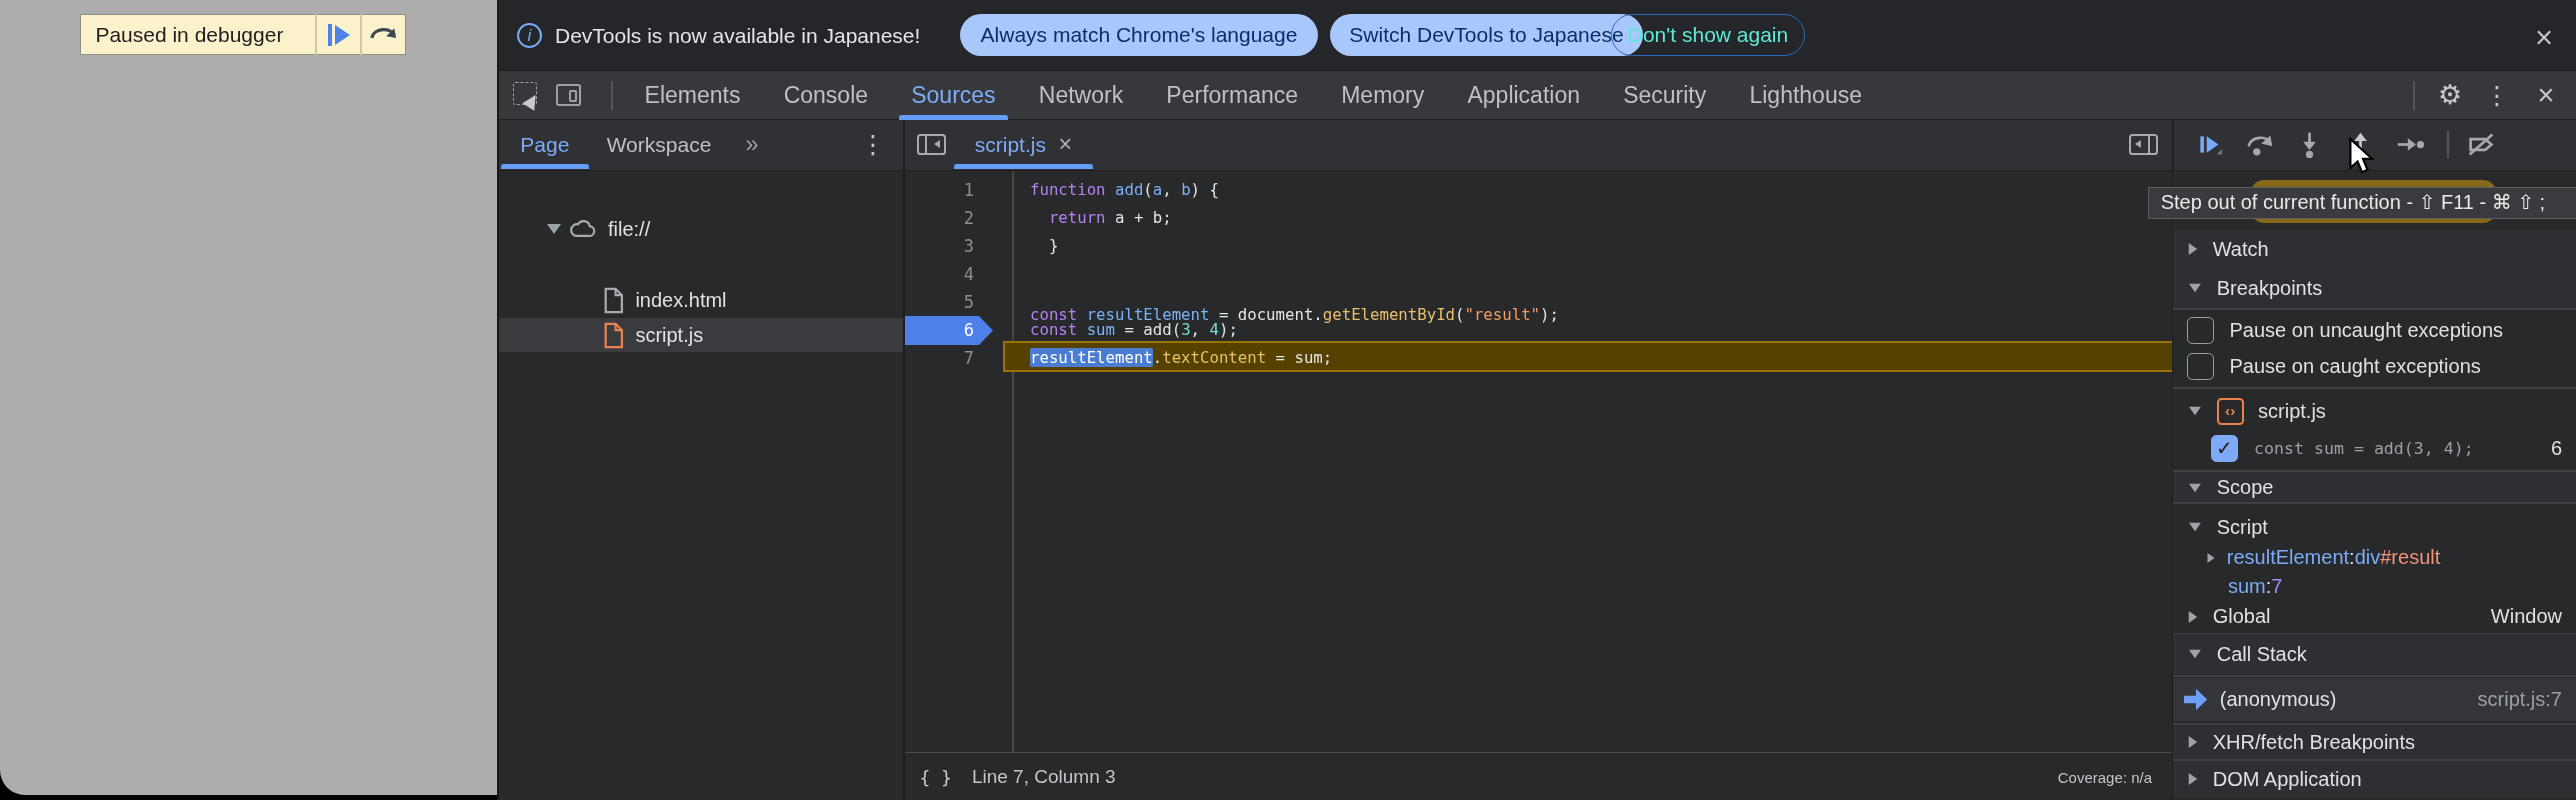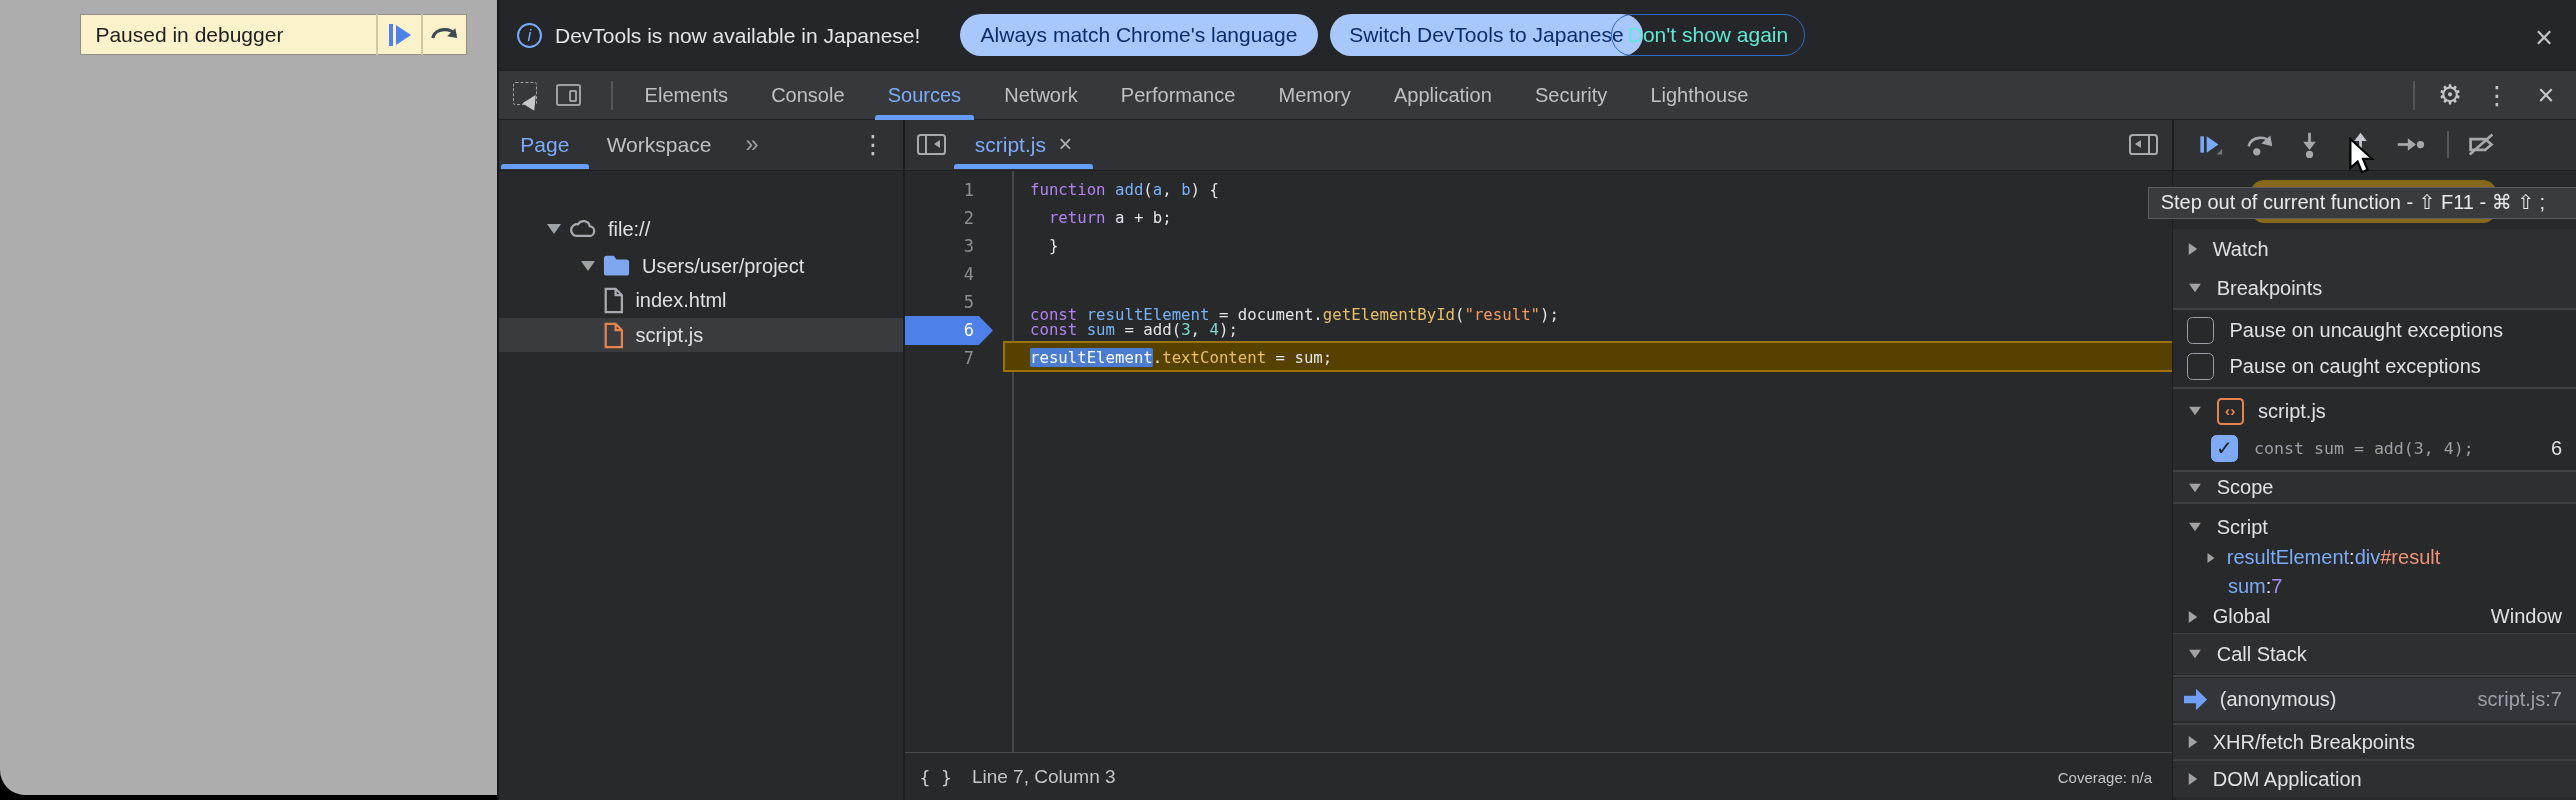--- a/index.html
+++ b/index.html
@@ -3,21 +3,21 @@
 <meta charset="utf-8">
 <style>
   * { margin:0; padding:0; box-sizing:border-box; }
   html,body { width:2576px; height:801px; background:#000; overflow:hidden;
               font-family:"Liberation Sans","DejaVu Sans",sans-serif; }
   .abs { position:absolute; }
 
   
   #page-area { left:0; top:0; width:497px; height:795px; background:#adadad;
                border-bottom-left-radius:25px; }
-  #paused-badge { left:80px; top:14.4px; width:387px; height:41px; background:#fbf2cb;
+  #paused-badge { left:80px; top:14.4px; width:326px; height:41px; background:#fbf2cb;
                   border:0.9px solid #8f8f85; display:flex; align-items:center; }
   #paused-badge .txt { font-size:21px; color:#1e1e1e; padding-left:14.4px; flex:1; }
   .badge-sep { width:1.8px; height:41px; background:#cfc8a4; }
   .badge-btn { width:43px; height:41px; display:flex; align-items:center; justify-content:center; }
   .resume-glyph { display:flex; align-items:center; }
   .resume-glyph .bar { width:4.5px; height:21.6px; background:#4f82e8; margin-right:2.7px; }
   .resume-glyph .tri { width:0; height:0; border-top:10.8px solid transparent;
                        border-bottom:10.8px solid transparent; border-left:15.3px solid #4f82e8; }
 
   
@@ -45,21 +45,21 @@
   .tb-icon { top:10.8px; width:27px; height:27px; }
   .inspect-box { width:23.4px; height:23.4px; border:1.8px dashed #9da1a6; border-radius:2.7px; position:relative; }
   .inspect-box .cur { position:absolute; right:-3.6px; bottom:-3.6px; width:0; height:0;
                       border-left:7.2px solid transparent; border-right:7.2px solid transparent;
                       border-bottom:14.4px solid #c6c9cd; transform:rotate(32deg); }
   .device-box { width:25px; height:21.6px; border:2.2px solid #9da1a6; border-radius:2.7px; position:relative; margin-top:2.7px; }
   .device-box .ph { position:absolute; right:1.8px; bottom:1.8px; width:8px; height:12.6px;
                     background:#37383b; border:2.2px solid #9da1a6; border-radius:1.8px; }
   .vsep { width:1.8px; background:#55565a; }
   #tabs { left:124px; top:0; height:49px; display:flex; }
-  .tab { height:49px; display:flex; align-items:center; padding:0 21.6px; font-size:20px;
+  .tab { height:49px; display:flex; align-items:center; padding:0 21.6px; font-size:23px;
          color:#bdc1c6; position:relative; white-space:nowrap; }
   .tab.active { color:#7cacf8; }
   .tab .underline { position:absolute; left:9px; right:9px; bottom:0; height:5.4px;
                     background:#669df6; border-radius:2.7px 2.7px 0 0; }
   .flask { width:20px; height:23.4px; margin-left:9px; }
 
   #tabbar-right-sep { left:1914px; top:10px; height:29px; }
   .tb-right { top:7.2px; width:34px; height:34px; color:#c3c6ca; display:flex;
               align-items:center; justify-content:center; }
 
@@ -308,27 +308,20 @@
   <div class="vdivider abs" style="left:1673px;"></div>
 
   <div id="navigator" class="abs">
     <div class="tree-row" style="top:41px;">
       <span class="tri down" style="margin-left:48px;"></span>
       <svg width="29" height="21.6" viewBox="0 0 32 24" style="margin-left:7.2px;">
         <path d="M9 20 a6 6 0 1 1 2 -13 a7 7 0 0 1 13 2 a5 5 0 0 1 -1 11 Z" fill="none" stroke="#a7abb0" stroke-width="2.5"></path>
       </svg>
       <span style="margin-left:10.8px;">file://</span>
     </div>
-    <div class="tree-row" style="top:78px;">
-      <span class="tri down" style="margin-left:82px;"></span>
-      <svg width="29" height="23.4" viewBox="0 0 32 26" style="margin-left:7.2px;">
-        <path d="M2 5 a3 3 0 0 1 3 -3 h8 l3 4 h11 a3 3 0 0 1 3 3 v12 a3 3 0 0 1 -3 3 H5 a3 3 0 0 1 -3 -3 Z" fill="#7fa7f0"></path>
-      </svg>
-      <span style="margin-left:10.8px;">Users/user/project</span>
-    </div>
     <div class="tree-row" style="top:112px;">
       <svg width="21.6" height="27" viewBox="0 0 24 30" style="margin-left:104px;">
         <path d="M3 2 h11 l7 7 v19 h-18 Z M14 2 v7 h7" fill="none" stroke="#a7abb0" stroke-width="2.5"></path>
       </svg>
       <span style="margin-left:10.8px;">index.html</span>
     </div>
     <div class="tree-row selected" style="top:147px;">
       <svg width="21.6" height="27" viewBox="0 0 24 30" style="margin-left:104px;">
         <path d="M3 2 h11 l7 7 v19 h-18 Z M14 2 v7 h7" fill="none" stroke="#e8834e" stroke-width="2.5"></path>
       </svg>

